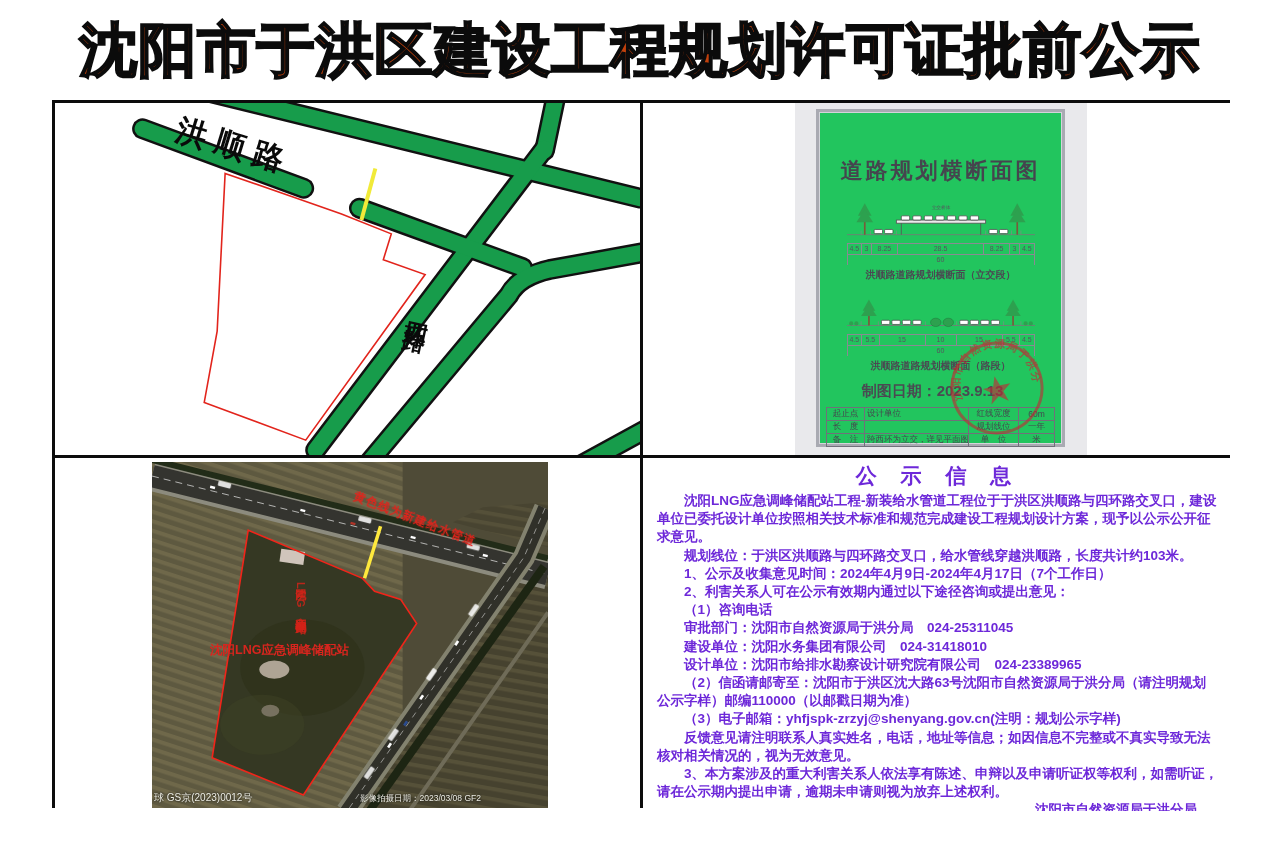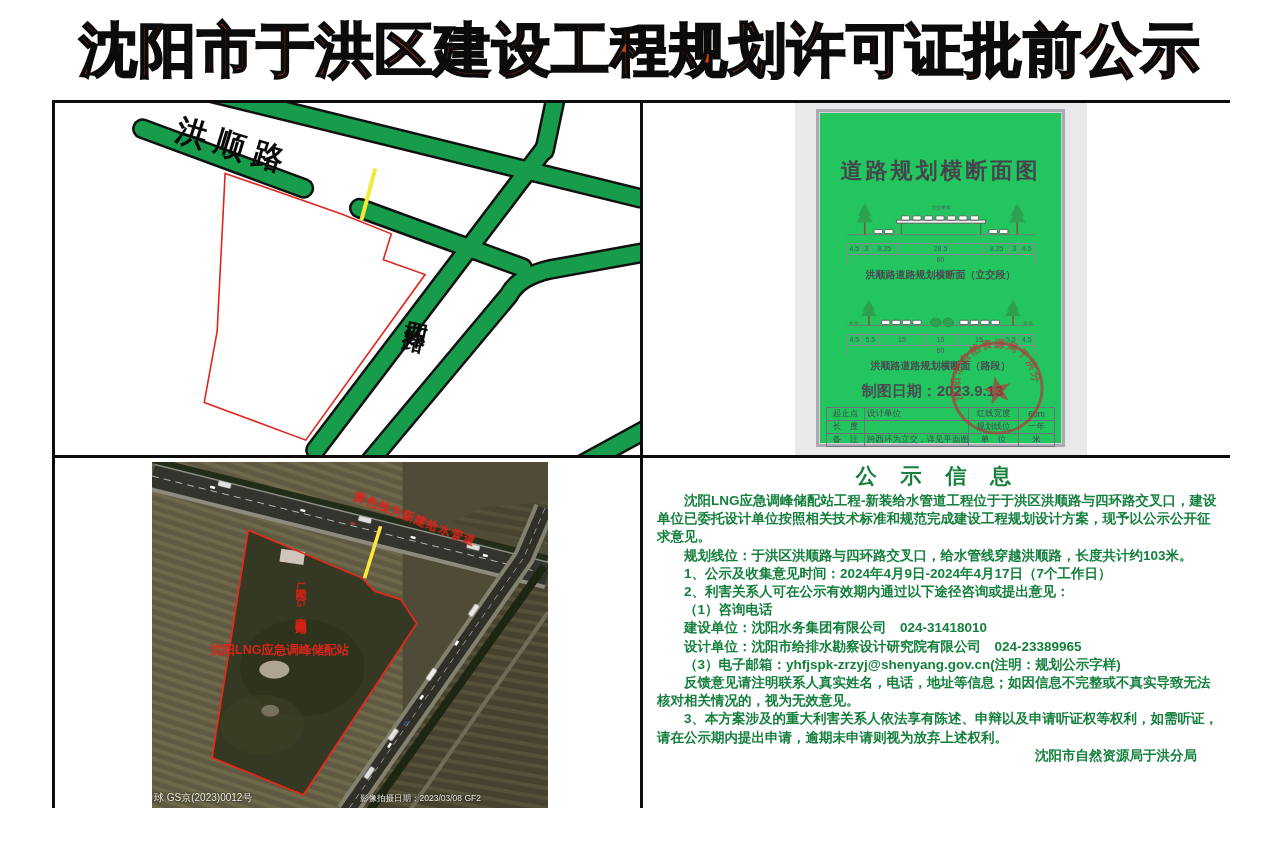--- a/index.html
+++ b/index.html
@@ -55,21 +55,21 @@
   .sat-lbl{position:absolute;white-space:nowrap;}
   .sat-ann{left:205px;top:26px;font-size:12px;font-weight:bold;color:#e0231b;
            transform:rotate(21deg);transform-origin:left top;letter-spacing:1px;}
   .sat-site{left:58px;top:180px;font-size:12.5px;font-weight:bold;color:#d8251e;}
   .sat-site-v{left:141px;top:118px;font-size:11px;font-weight:bold;color:rgba(210,35,25,.85);
               writing-mode:vertical-lr;letter-spacing:1px;}
   .sat-attr-l{left:2px;bottom:3px;font-size:10px;color:#efefe6;text-shadow:0 0 2px #000;}
   .sat-attr-r{left:208px;bottom:3px;font-size:8.5px;color:#efefe6;text-shadow:0 0 2px #000;}
 
   
-  .notice{padding:3px 14px 0 14px;color:#15803d;}
+  .notice{padding:3px 14px 0 14px;color:#6d28d9;}
   .notice-title{text-align:center;font-size:21px;font-weight:bold;letter-spacing:9px;margin:1px 0 2px 0;}
   .notice p{margin:0;font-size:13.5px;line-height:18.2px;font-weight:bold;text-indent:2em;}
   .notice p.sig{text-indent:0;text-align:right;padding-right:22px;}
 </style>
 </head>
 <body>
 
 <div class="page-title">沈阳市于洪区建设工程规划许可证批前公示</div>
 
 <div class="grid">
@@ -341,22 +341,24 @@
   </div>
 
   <div class="cell cell-br">
     <div class="notice">
       <div class="notice-title">公 示 信 息</div>
       <p>沈阳LNG应急调峰储配站工程-新装给水管道工程位于于洪区洪顺路与四环路交叉口，建设单位已委托设计单位按照相关技术标准和规范完成建设工程规划设计方案，现予以公示公开征求意见。</p>
       <p>规划线位：于洪区洪顺路与四环路交叉口，给水管线穿越洪顺路，长度共计约103米。</p>
       <p>1、公示及收集意见时间：2024年4月9日-2024年4月17日（7个工作日）</p>
       <p>2、利害关系人可在公示有效期内通过以下途径咨询或提出意见：</p>
       <p>（1）咨询电话</p>
+      <p>审批部门：沈阳市自然资源局于洪分局　024-25311045</p>
       <p>建设单位：沈阳水务集团有限公司　024-31418010</p>
       <p>设计单位：沈阳市给排水勘察设计研究院有限公司　024-23389965</p>
+      <p>（2）信函请邮寄至：沈阳市于洪区沈大路63号沈阳市自然资源局于洪分局（请注明规划公示字样）邮编110000（以邮戳日期为准）</p>
       <p>（3）电子邮箱：yhfjspk-zrzyj@shenyang.gov.cn(注明：规划公示字样)</p>
       <p>反馈意见请注明联系人真实姓名，电话，地址等信息；如因信息不完整或不真实导致无法核对相关情况的，视为无效意见。</p>
       <p>3、本方案涉及的重大利害关系人依法享有陈述、申辩以及申请听证权等权利，如需听证，请在公示期内提出申请，逾期未申请则视为放弃上述权利。</p>
       <p class="sig">沈阳市自然资源局于洪分局</p>
 
     </div>
   </div>
 
   <div class="vdiv"></div>
   <div class="hdiv"></div>

